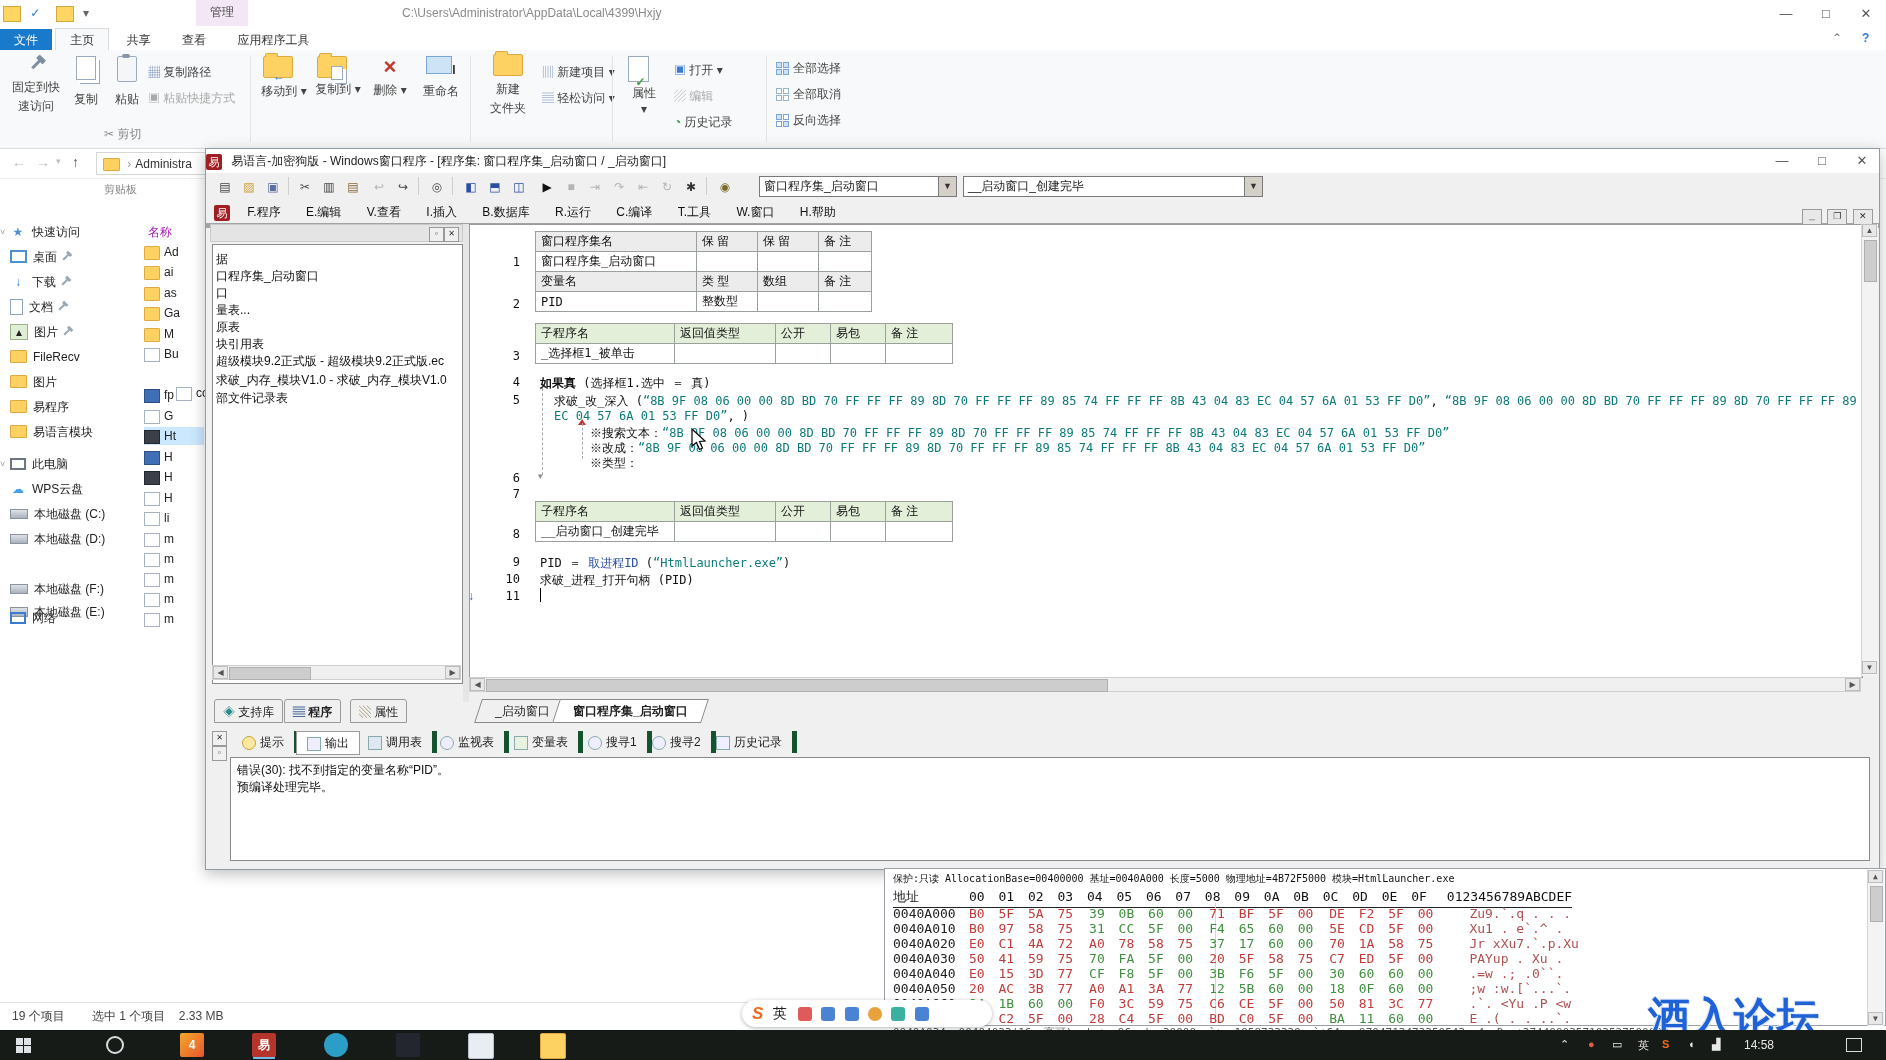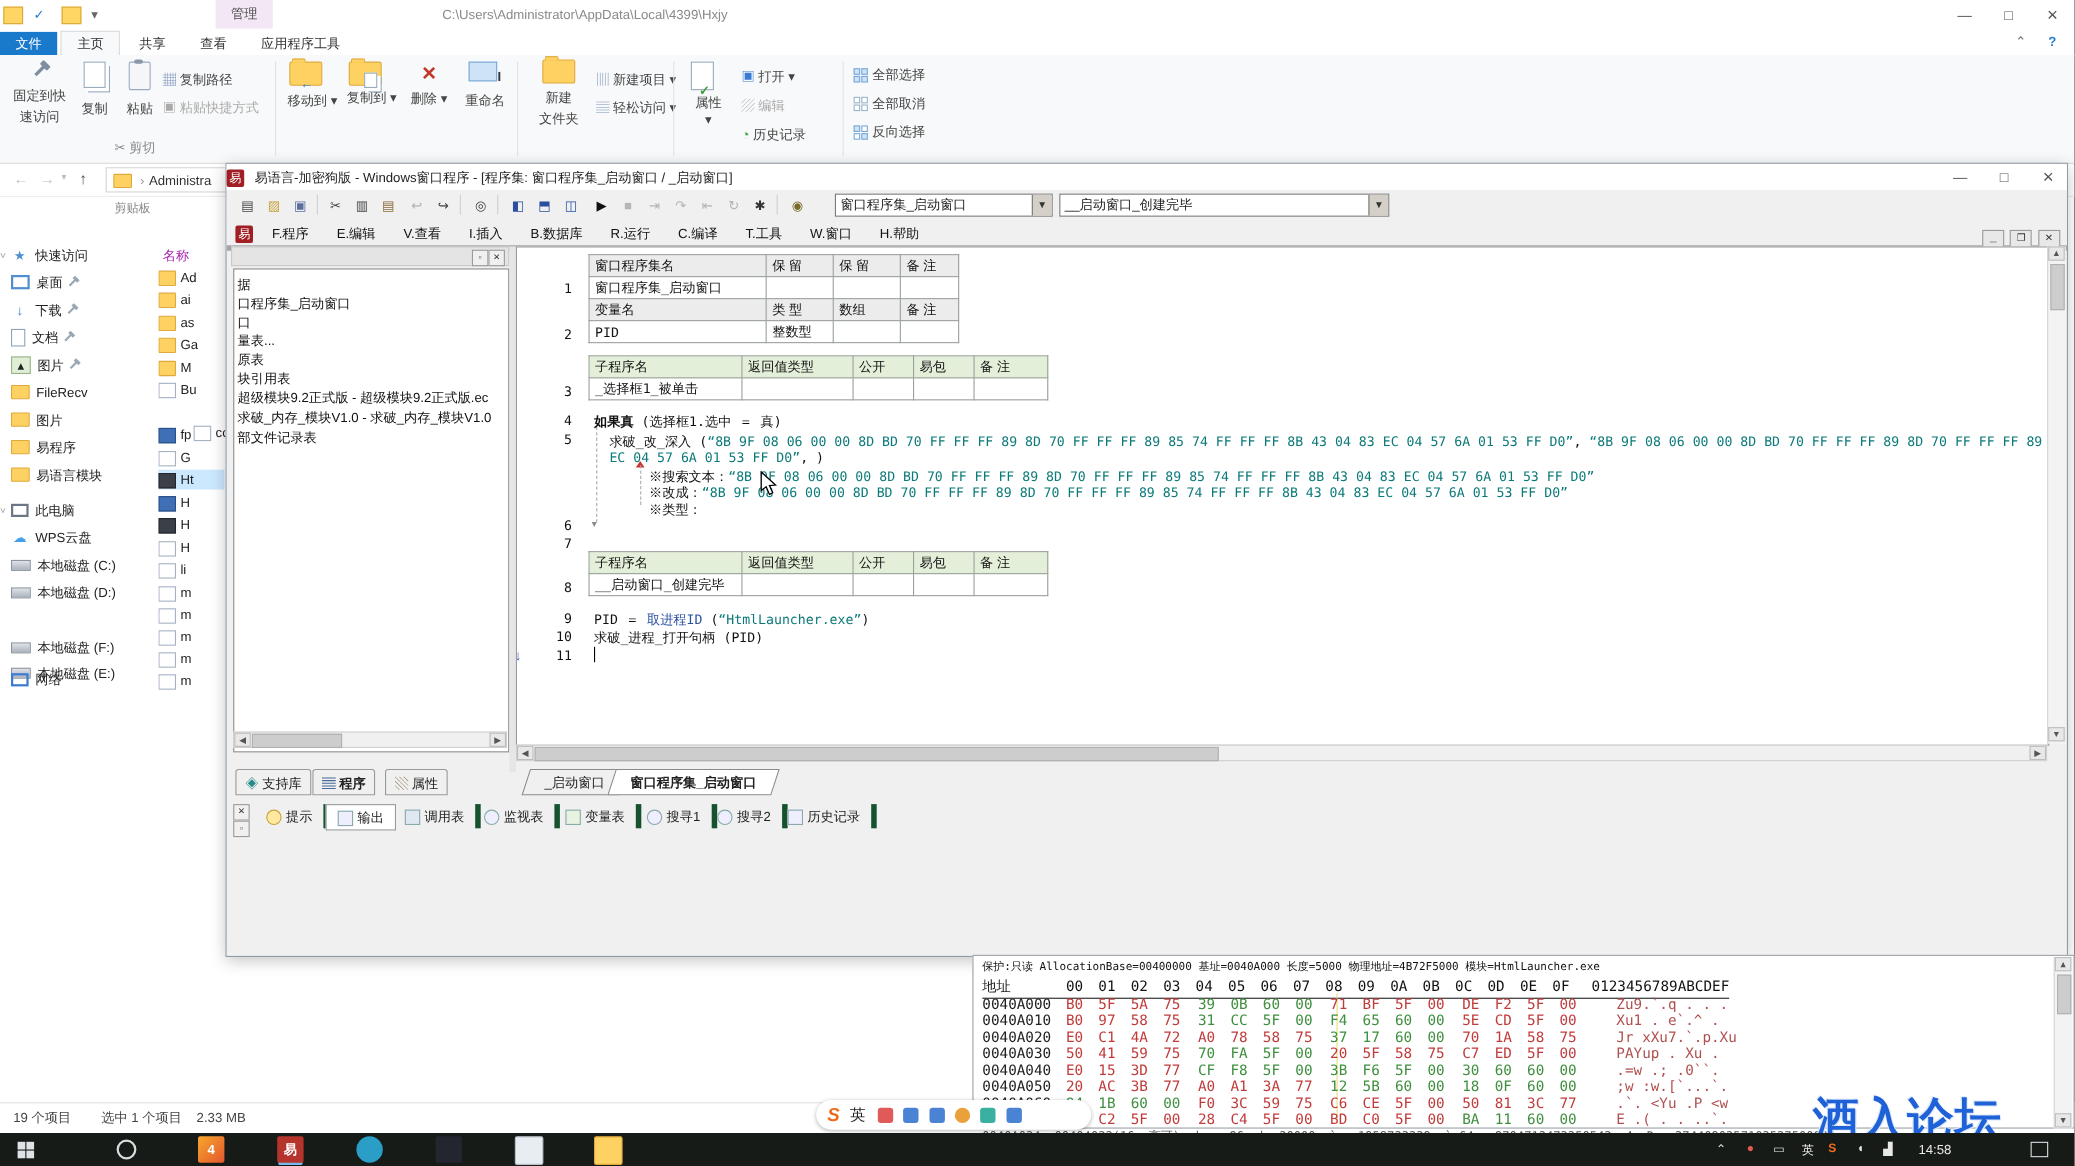--- a/index.html
+++ b/index.html
@@ -503,20 +503,24 @@
       <span class="dock-btn" style="left:2px;top:2px;">✕</span>
       <span class="dock-btn" style="left:2px;top:17px;">▫</span>
       <div class="otab" style="left:22px;"><span class="oico" style="background:#ffe9a0;border-color:#c9a23c;border-radius:50%;"></span><span>提示</span></div>
       <div class="otab on" style="left:86px;"><span class="oico"></span><span>输出</span></div>
       <div class="otab" style="left:148px;"><span class="oico" style="background:#dfe7f2;"></span><span>调用表</span></div>
       <div class="otab" style="left:220px;"><span class="oico" style="border-radius:50%;background:#eef;"></span><span>监视表</span></div>
       <div class="otab" style="left:294px;"><span class="oico" style="background:#e8f2e0;"></span><span>变量表</span></div>
       <div class="otab" style="left:368px;"><span class="oico" style="border-radius:50%;"></span><span>搜寻1</span></div>
       <div class="otab" style="left:432px;"><span class="oico" style="border-radius:50%;"></span><span>搜寻2</span></div>
       <div class="otab" style="left:496px;"><span class="oico"></span><span>历史记录</span></div>
+      <div class="outbox">
+        <div>错误(30): 找不到指定的变量名称“PID”。</div>
+        <div>预编译处理完毕。</div>
+      </div>
     </div>
   </div>
 
   <div id="hexwin" class="abs">
     <div class="hexinfo">保护:只读  AllocationBase=00400000 基址=0040A000 长度=5000 物理地址=4B72F5000 模块=HtmlLauncher.exe</div>
     <div class="hexhead">
       <span class="ha">地址</span><span>00 01 02 03 04 05 06 07 08 09 0A 0B 0C 0D 0E 0F</span><span class="hs" style="color:#111;">0123456789ABCDEF</span>
     </div>
     <div class="yline" style="left:330px;"></div>
     <div class="hexrow" style="top:37px;"><span class="ha">0040A000</span><span class="hg" style="color:#c23b3b">B0 5F 5A 75</span><span class="hg" style="color:#3f8f3f">39 0B 60 00</span><span class="hg" style="color:#c23b3b">71 BF 5F 00</span><span class="hg" style="color:#c23b3b">DE F2 5F 00</span><span class="hs"> Zu9.`.q . . .</span></div>

